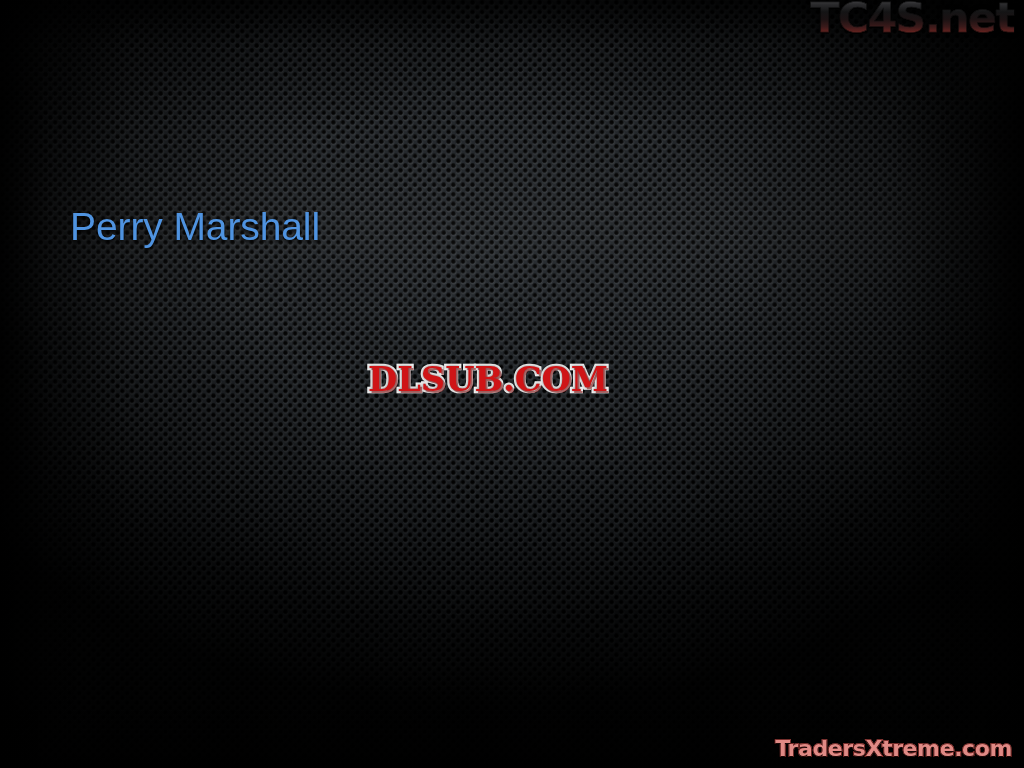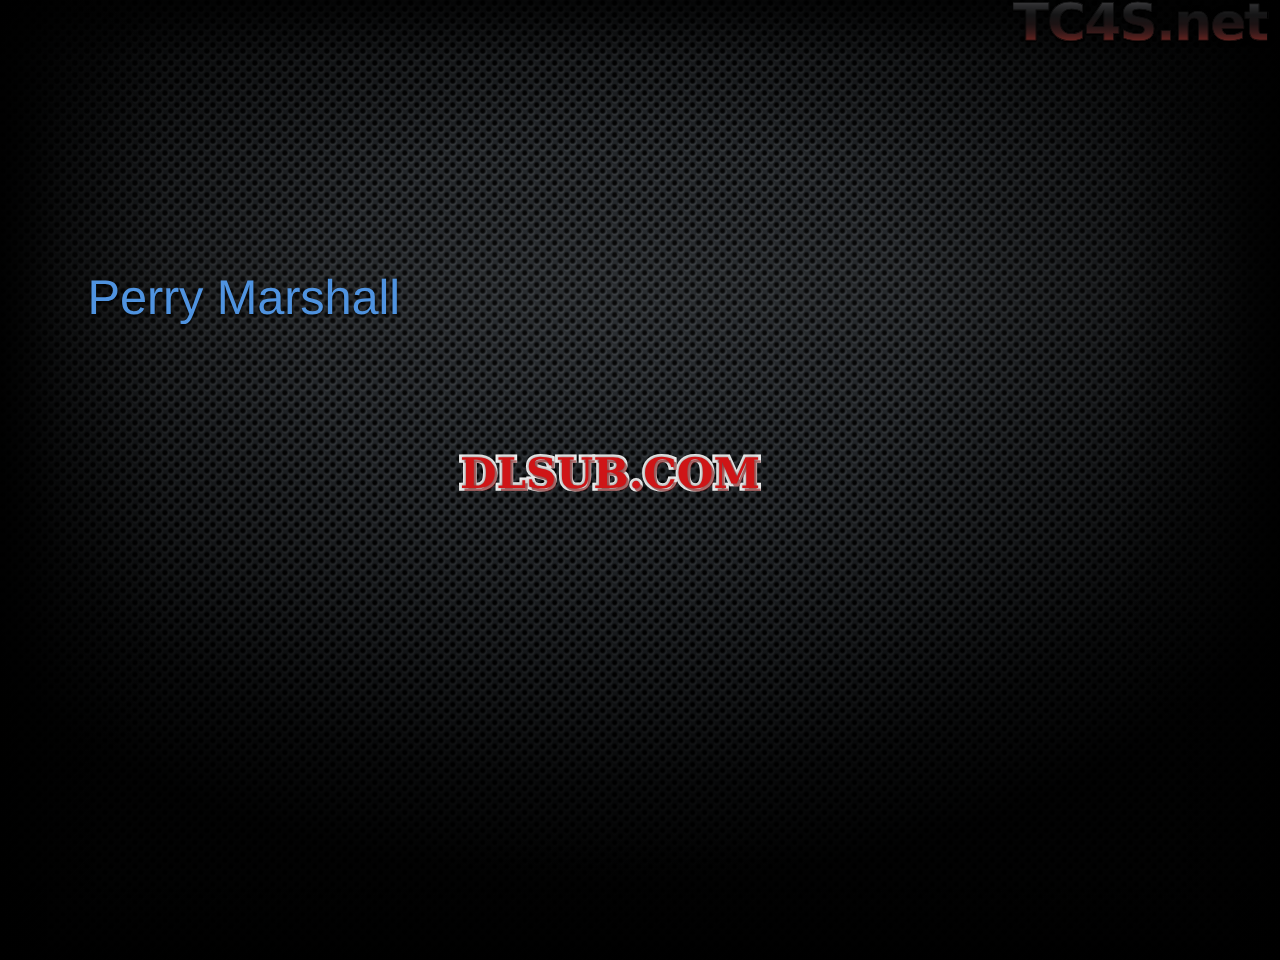--- a/index.html
+++ b/index.html
@@ -85,21 +85,21 @@
     font-weight:300;
     font-size:66px;
     line-height:1.09;
     letter-spacing:-0.2px;
     color:#fdfdfd;
     text-shadow:0 2px 3px rgba(0,0,0,0.85), 0 0 1px rgba(0,0,0,0.6);
     max-width:780px;
   }
 
   #slide-subtitle {
-    margin-top:18px;
+    margin-top:6px;
     font-family:"Liberation Sans", sans-serif;
     font-weight:300;
     font-size:39px;
     line-height:1.1;
     letter-spacing:-0.1px;
     color:#4f93e0;
     text-shadow:0 2px 3px rgba(0,0,0,0.8);
   }
 
   
@@ -186,14 +186,15 @@
   <div class="vignette-edges"></div>
 
   <div class="text-block">
     <div id="slide-subtitle">Perry Marshall</div>
   </div>
 
   <div id="wm-tc4s">TC4S.net</div>
 
   <div id="wm-dlsub">DLSUB.COM</div>
 
+  <div id="wm-tx"><span id="wm-tx-inner">TradersXtreme.com</span></div>
 
 </div>
 
 </body></html>

